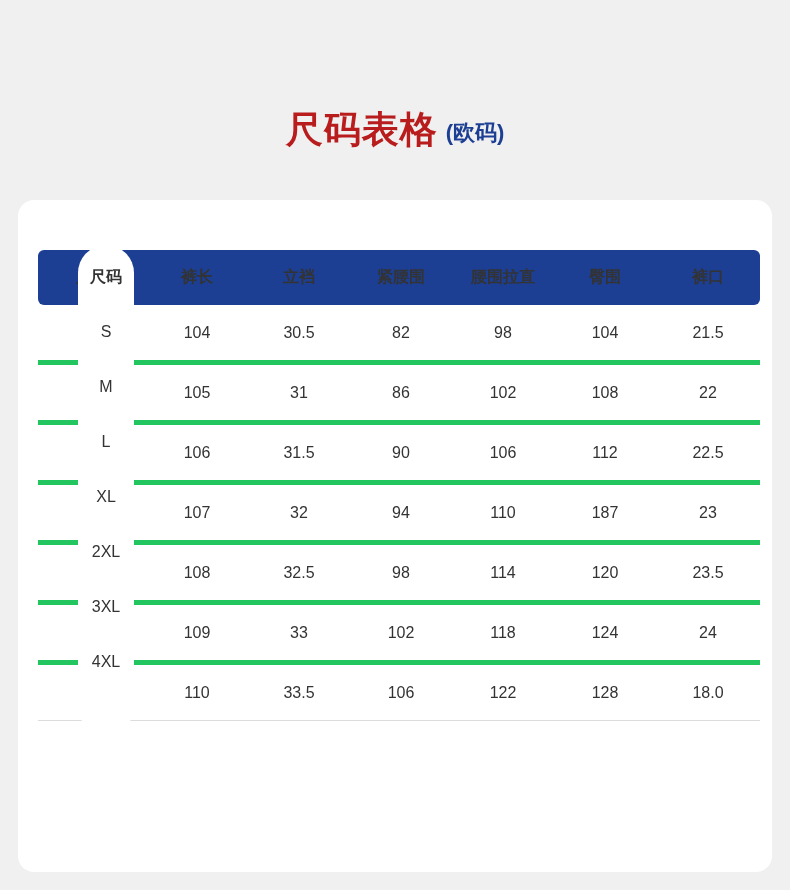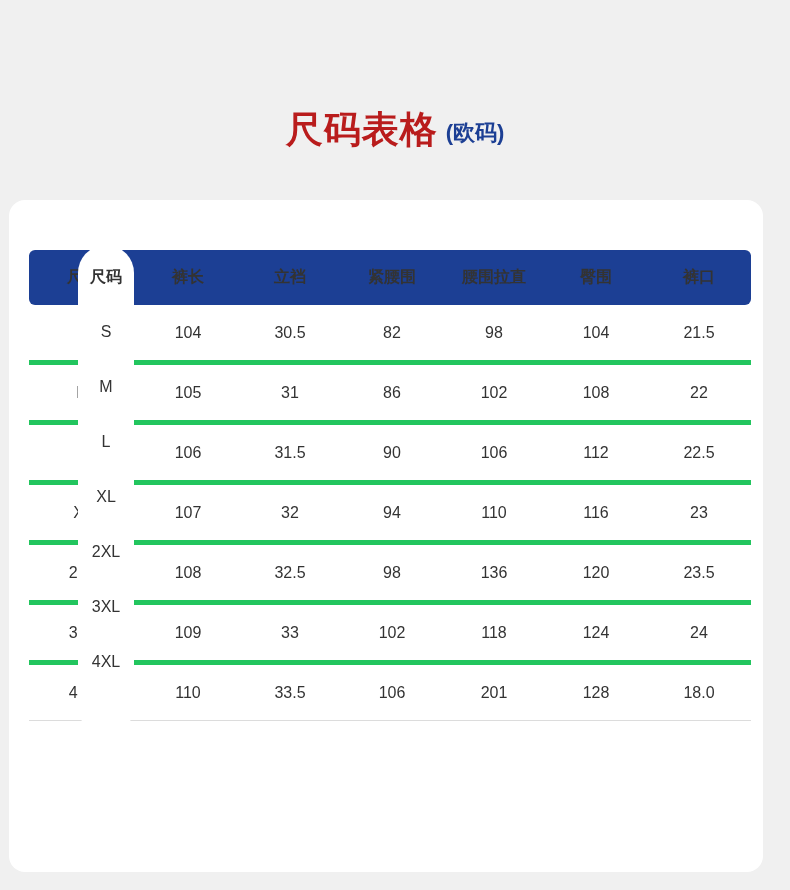--- a/index.html
+++ b/index.html
@@ -43,21 +43,21 @@
     color: #1c3f94;
     margin-left: 8px;
     position: relative;
     top: -2px;
   }
 
   
   .card {
     position: absolute;
     top: 200px;
-    left: 9px;
+    left: 18px;
     width: 754px;
     height: 672px;
     background: #ffffff;
     border-radius: 16px;
   }
 
   
   .table-area {
     position: absolute;
     top: 50px;
@@ -195,47 +195,47 @@
             <td>106</td>
             <td>112</td>
             <td>22.5</td>
           </tr>
           <tr>
             <td class="size-col">XL</td>
             <td>107</td>
             <td>32</td>
             <td>94</td>
             <td>110</td>
-            <td>116</td>
+            <td>187</td>
             <td>23</td>
           </tr>
           <tr>
             <td class="size-col">2XL</td>
             <td>108</td>
             <td>32.5</td>
             <td>98</td>
-            <td>136</td>
+            <td>114</td>
             <td>120</td>
             <td>23.5</td>
           </tr>
           <tr>
             <td class="size-col">3XL</td>
             <td>109</td>
             <td>33</td>
             <td>102</td>
             <td>118</td>
             <td>124</td>
             <td>24</td>
           </tr>
           <tr>
             <td class="size-col">4XL</td>
             <td>110</td>
             <td>33.5</td>
             <td>106</td>
-            <td>201</td>
+            <td>122</td>
             <td>128</td>
             <td>18.0</td>
           </tr>
         </tbody>
       </table>
     </div>
 
   </div>
 
   <div class="size-pill"></div>

